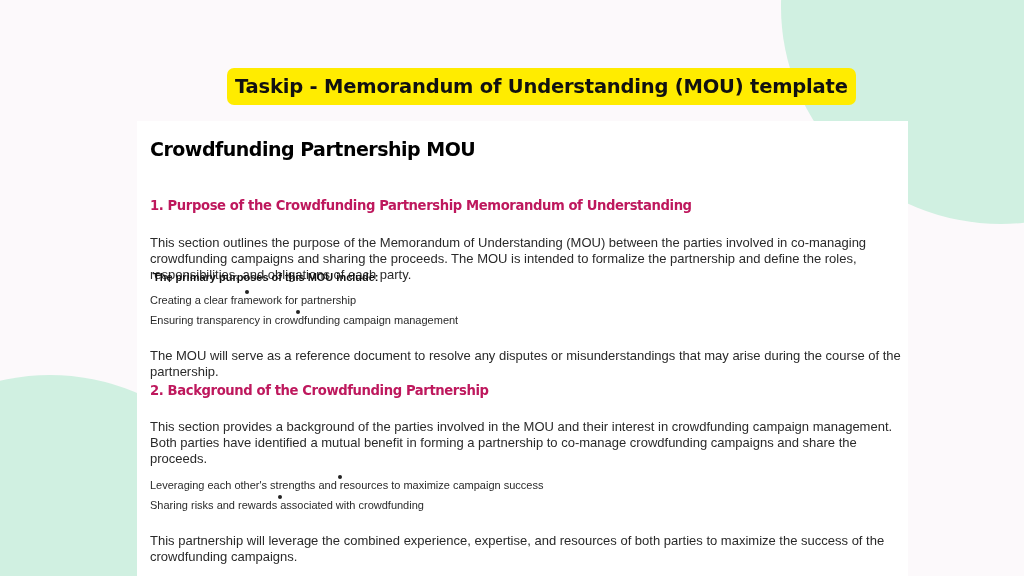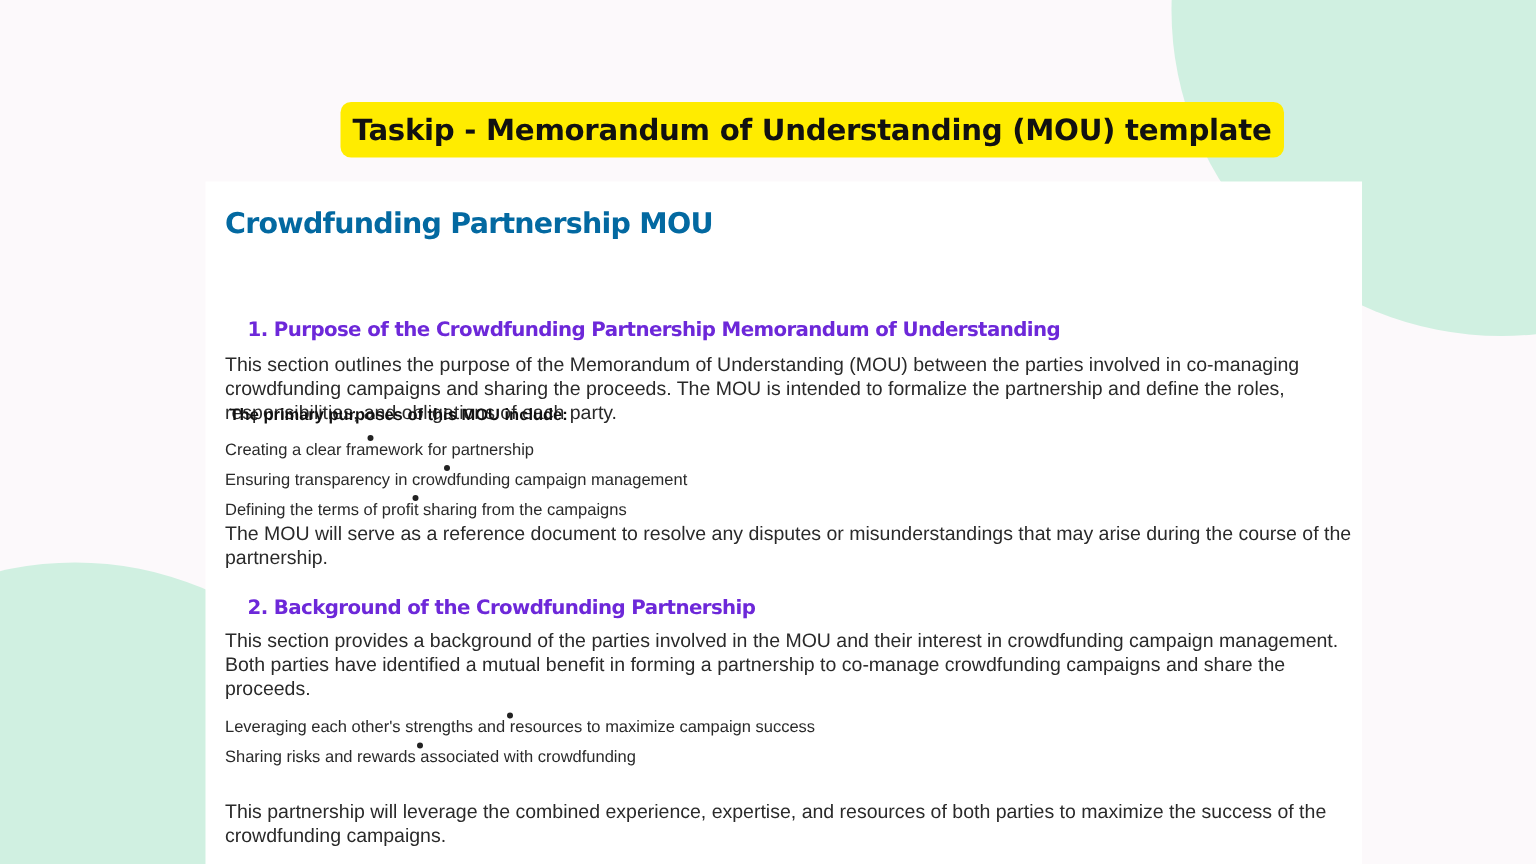--- a/index.html
+++ b/index.html
@@ -23,26 +23,26 @@
       font-family:"DejaVu Sans", sans-serif; font-weight:bold; font-size:19.5px;
       color:#111; letter-spacing:-0.2px; white-space:nowrap;
     }
     .doc {
       position:absolute; left:137px; top:121px; width:771px; height:470px;
       background:#ffffff;
     }
     .doc-title {
       position:absolute; left:13px; top:17px; margin:0;
       font-family:"DejaVu Sans", sans-serif; font-weight:bold; font-size:19px;
-      color:#0369a1; letter-spacing:-0.5px; white-space:nowrap;
+      color:#000000; letter-spacing:-0.5px; white-space:nowrap;
     }
     .h2 {
-      position:absolute; left:13px; margin:15px;
+      position:absolute; left:13px; margin:0;
       font-family:"DejaVu Sans", sans-serif; font-weight:bold; font-size:13.2px;
-      color:#6d28d9; letter-spacing:-0.4px; white-space:nowrap;
+      color:#be185d; letter-spacing:-0.4px; white-space:nowrap;
     }
     .p {
       position:absolute; left:13px; width:755px; margin:0;
       font-size:13px; line-height:16px; color:#2a2a2a;
     }
     .lead {
       position:absolute; left:16px; margin:0; font-size:11px; font-weight:bold; color:#111;
       white-space:nowrap;
     }
     .li {
@@ -66,24 +66,20 @@
   <p class="p" style="top:114px">This section outlines the purpose of the Memorandum of Understanding (MOU) between the parties involved in co-managing crowdfunding campaigns and sharing the proceeds. The MOU is intended to formalize the partnership and define the roles, responsibilities, and obligations of each party.</p>
   <p class="lead" style="top:150px">The primary purposes of this MOU include:</p>
   <div class="li" style="top:169px">
       <span class="bullet"></span>
       <span>Creating a clear framework for partnership</span>
     </div>
   <div class="li" style="top:189px">
       <span class="bullet"></span>
       <span>Ensuring transparency in crowdfunding campaign management</span>
     </div>
-  <div class="li" style="top:209px">
-      <span class="bullet"></span>
-      <span>Defining the terms of profit sharing from the campaigns</span>
-    </div>
   <p class="p" style="top:227px">The MOU will serve as a reference document to resolve any disputes or misunderstandings that may arise during the course of the partnership.</p>
 
   <h2 class="h2" style="top:262px">2. Background of the Crowdfunding Partnership</h2>
   <p class="p" style="top:298px">This section provides a background of the parties involved in the MOU and their interest in crowdfunding campaign management. Both parties have identified a mutual benefit in forming a partnership to co-manage crowdfunding campaigns and share the proceeds.</p>
   <div class="li" style="top:354px">
       <span class="bullet"></span>
       <span>Leveraging each other's strengths and resources to maximize campaign success</span>
     </div>
   <div class="li" style="top:374px">
       <span class="bullet"></span>

